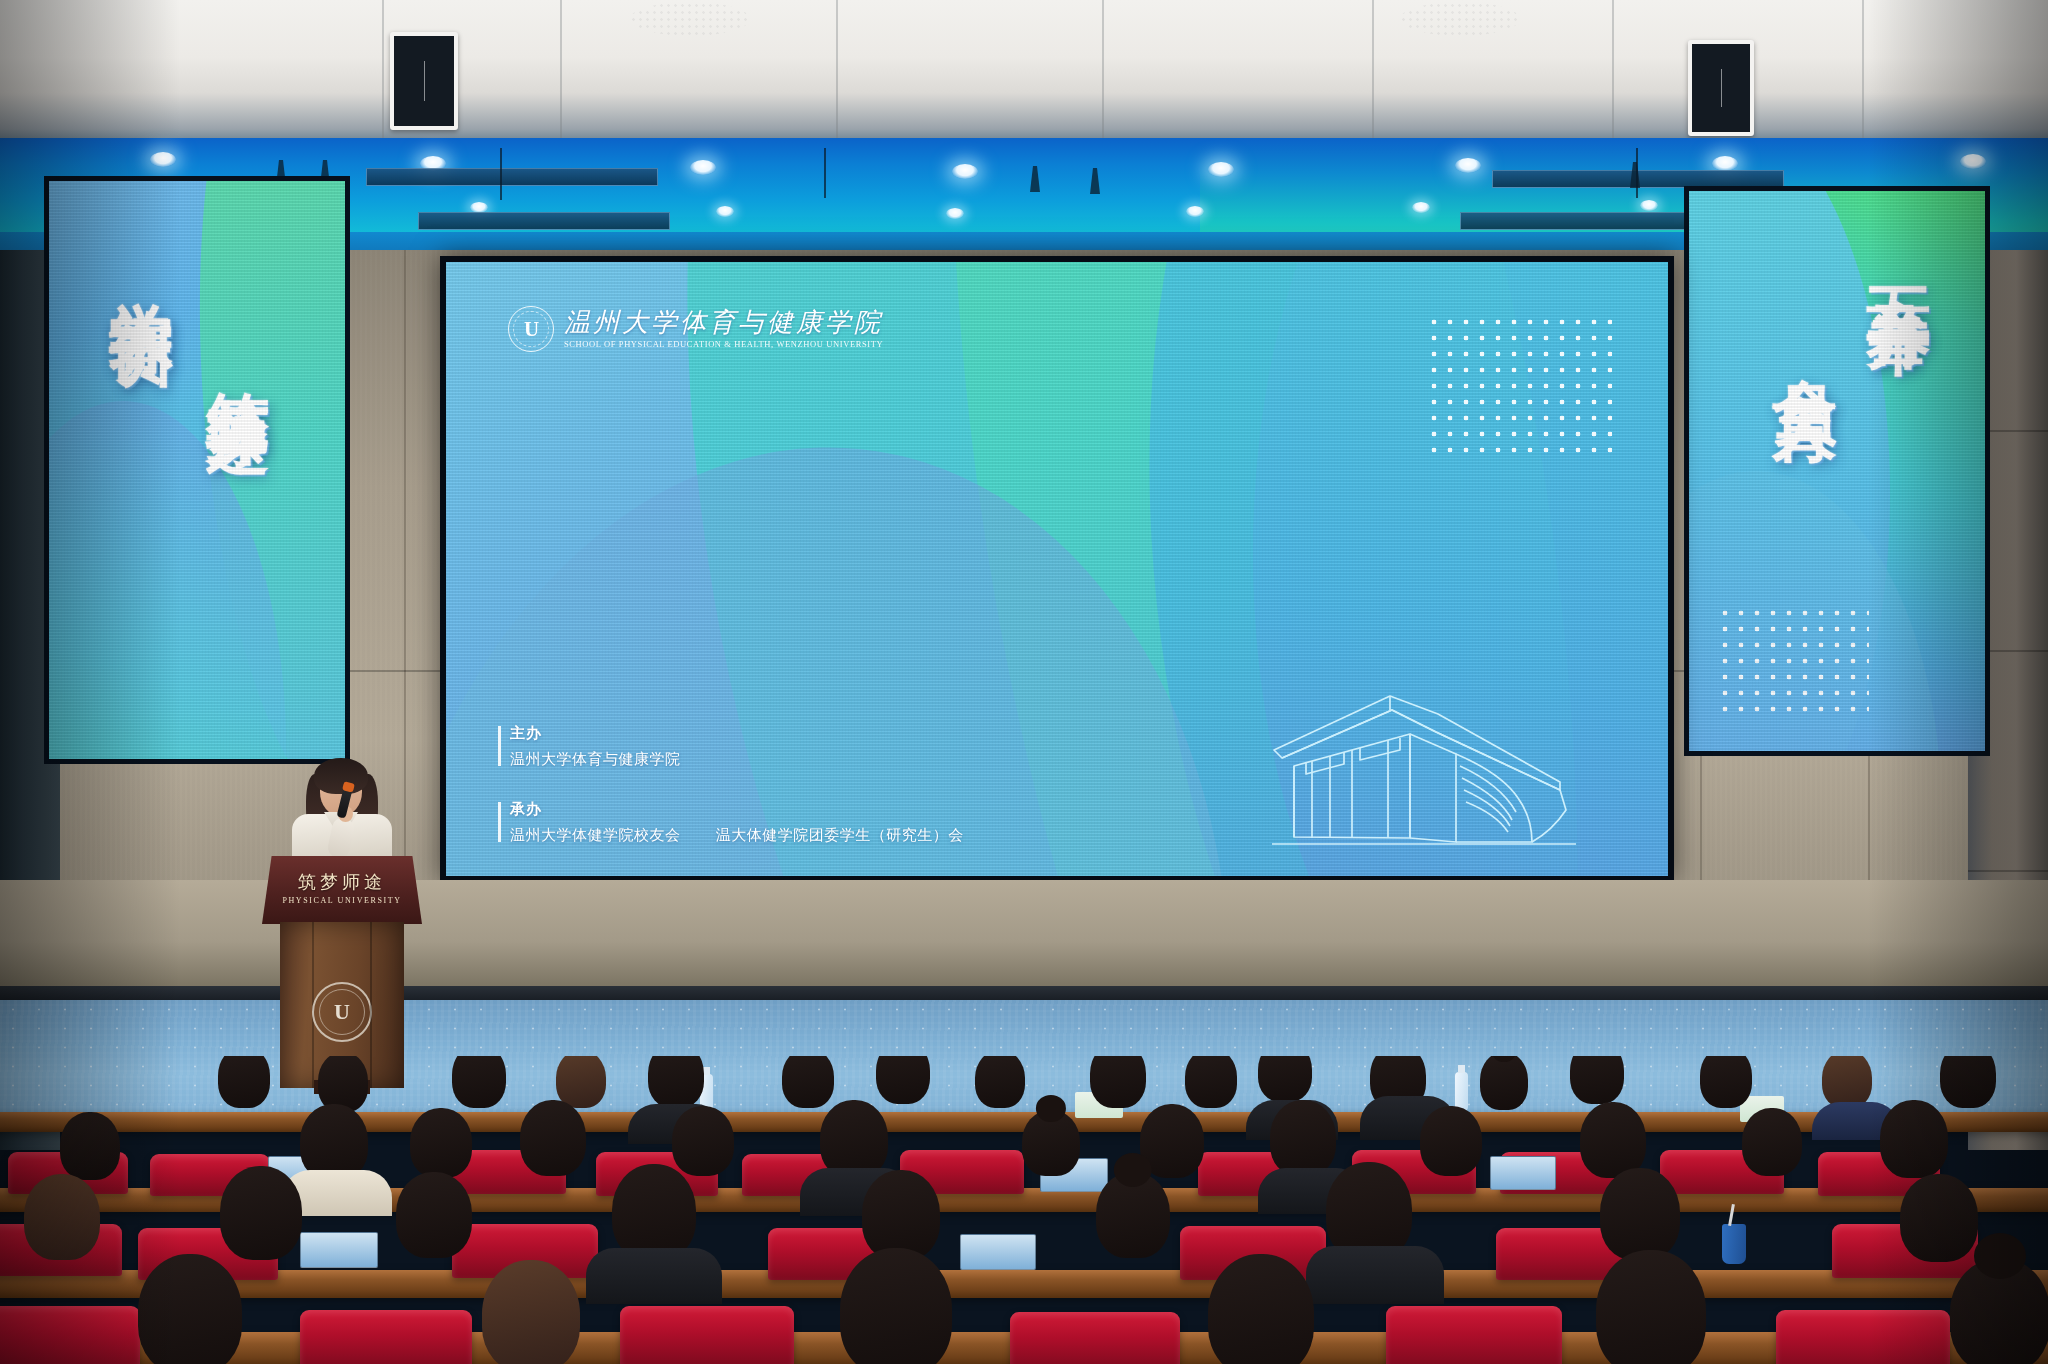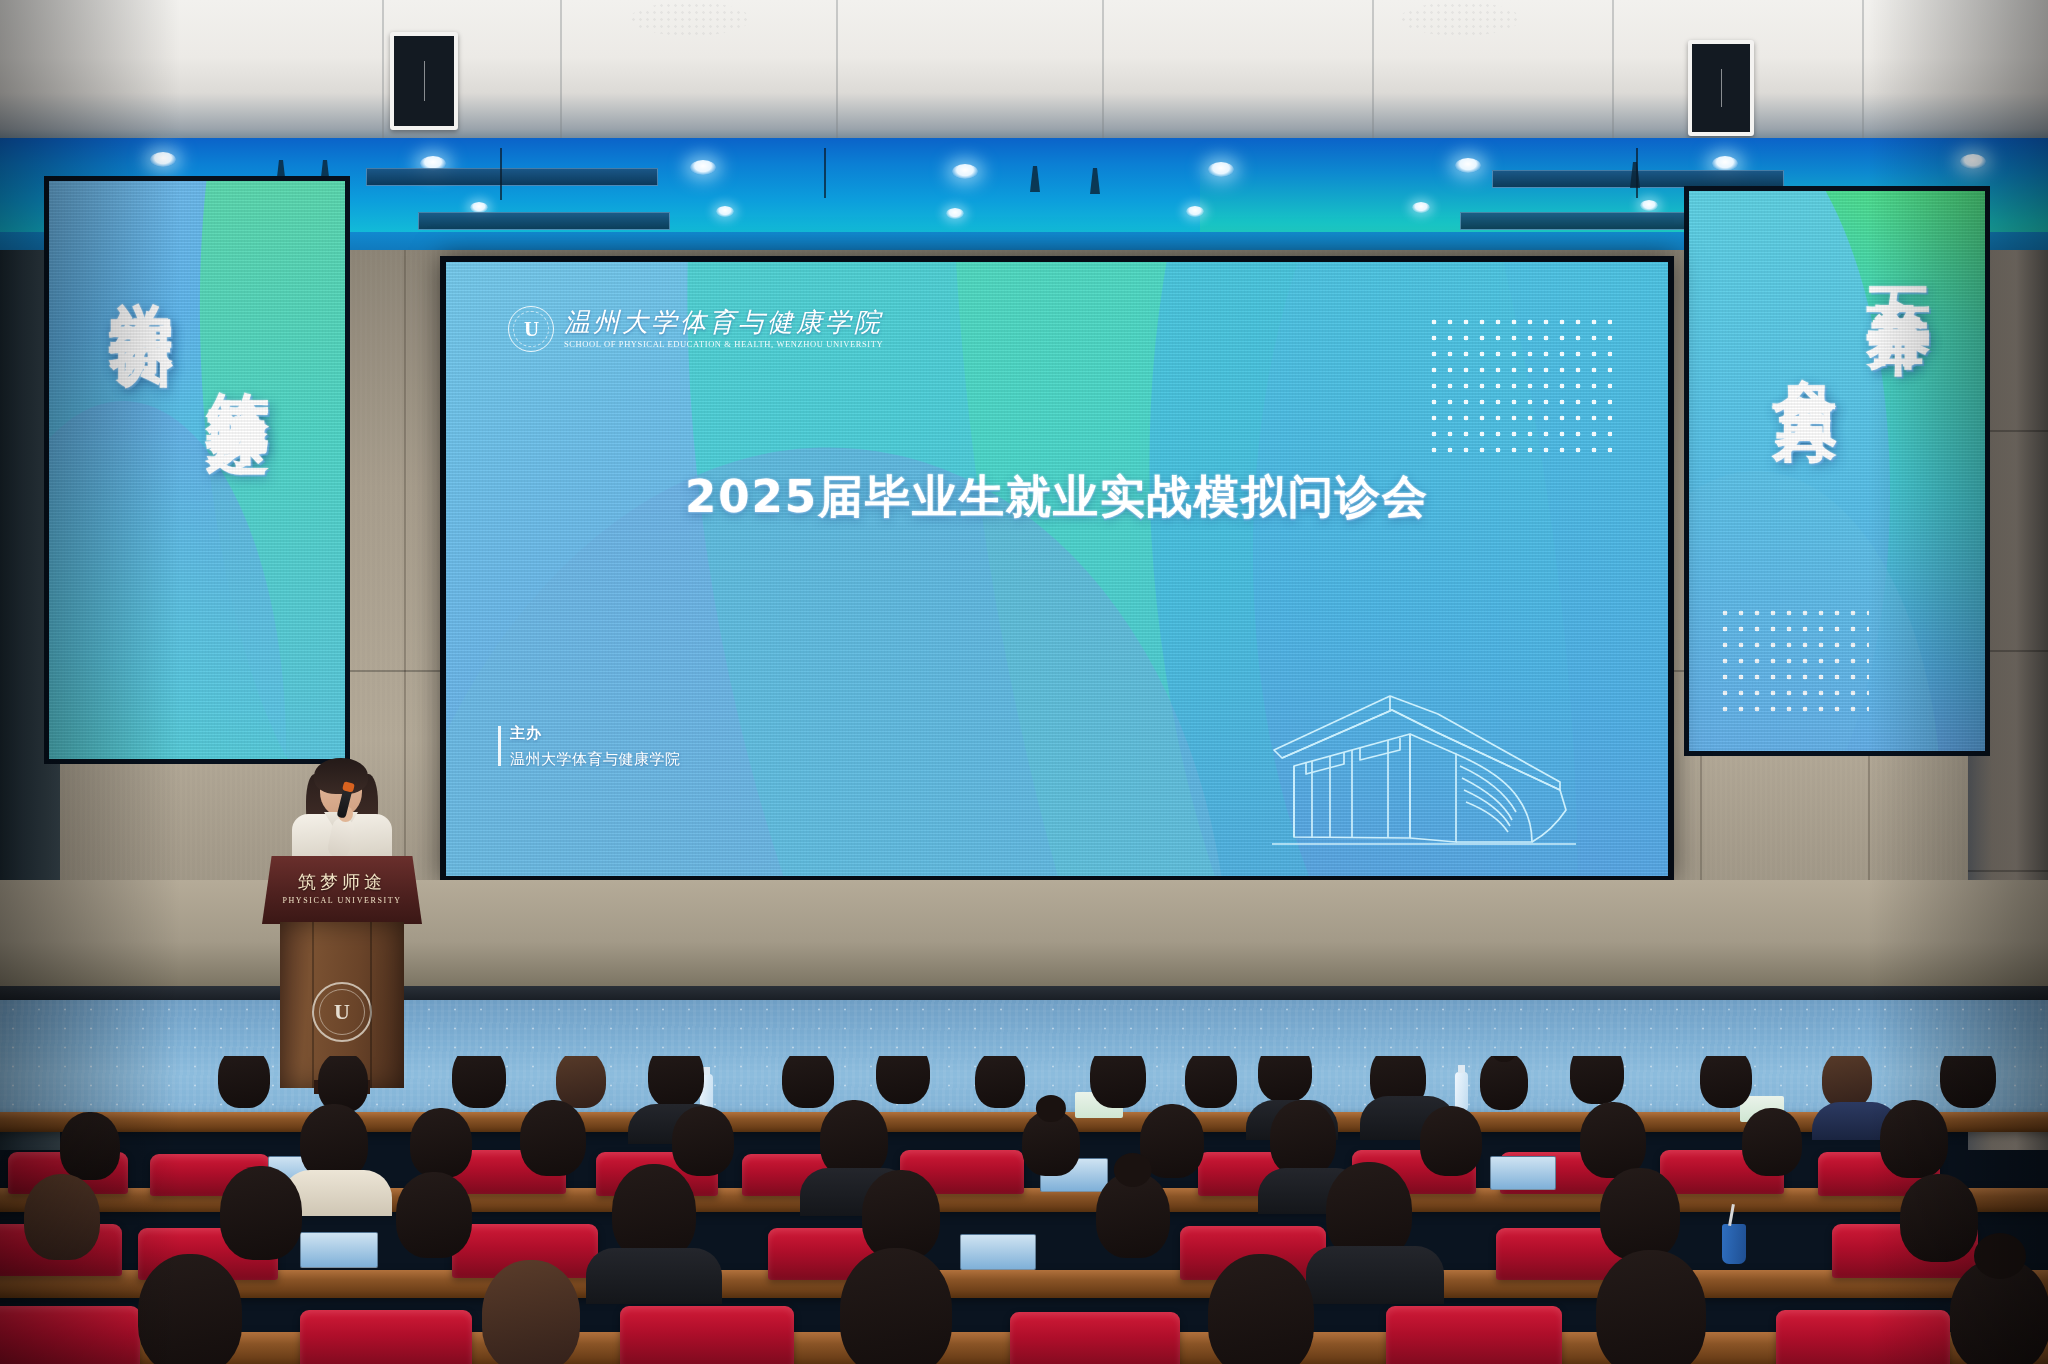--- a/index.html
+++ b/index.html
@@ -341,27 +341,35 @@
             <span class="logo-u">U</span>
           </div>
           <div class="logo-txt">
             <div class="logo-cn">温州大学体育与健康学院</div>
             <div class="logo-en">SCHOOL OF PHYSICAL EDUCATION &amp; HEALTH, WENZHOU UNIVERSITY</div>
           </div>
         </div>
 
         <div class="dotgrid" style="right:56px;top:52px;width:186px;height:148px;"></div>
 
-        <div class="title1">2025届毕业生就业实战模拟问诊会</div>
 
 
         <div class="orgblk a">
           <div class="org-bar"></div>
           <div class="org-h">主办</div>
           <div class="org-b">温州大学体育与健康学院</div>
+        </div>
+        <div class="orgblk b">
+          <div class="org-bar"></div>
+          <div class="org-h">承办</div>
+          <div class="org-b">
+            <span>温州大学体健学院校友会</span>
+            <span class="sp"></span>
+            <span>温大体健学院团委学生（研究生）会</span>
+          </div>
         </div>
 
         <svg class="bldg" viewBox="0 0 330 200">
           <g fill="none" stroke="#d8f6ff" stroke-width="1.7" stroke-linejoin="round" opacity="0.97">
             <path d="M14 88 L130 34 L178 52 L300 120 L300 128 L176 70 L132 48 L22 96 Z"></path>
             <path d="M22 96 L132 48 L176 70 L300 128"></path>
             <path d="M34 104 L34 175 M52 99 L52 176 M70 94 L70 176 M92 88 L92 176"></path>
             <path d="M128 78 L128 176 M150 72 L150 176"></path>
             <path d="M34 104 L150 72 L150 176 L34 175 Z"></path>
             <path d="M150 72 L196 92 L196 180 L150 176"></path>

